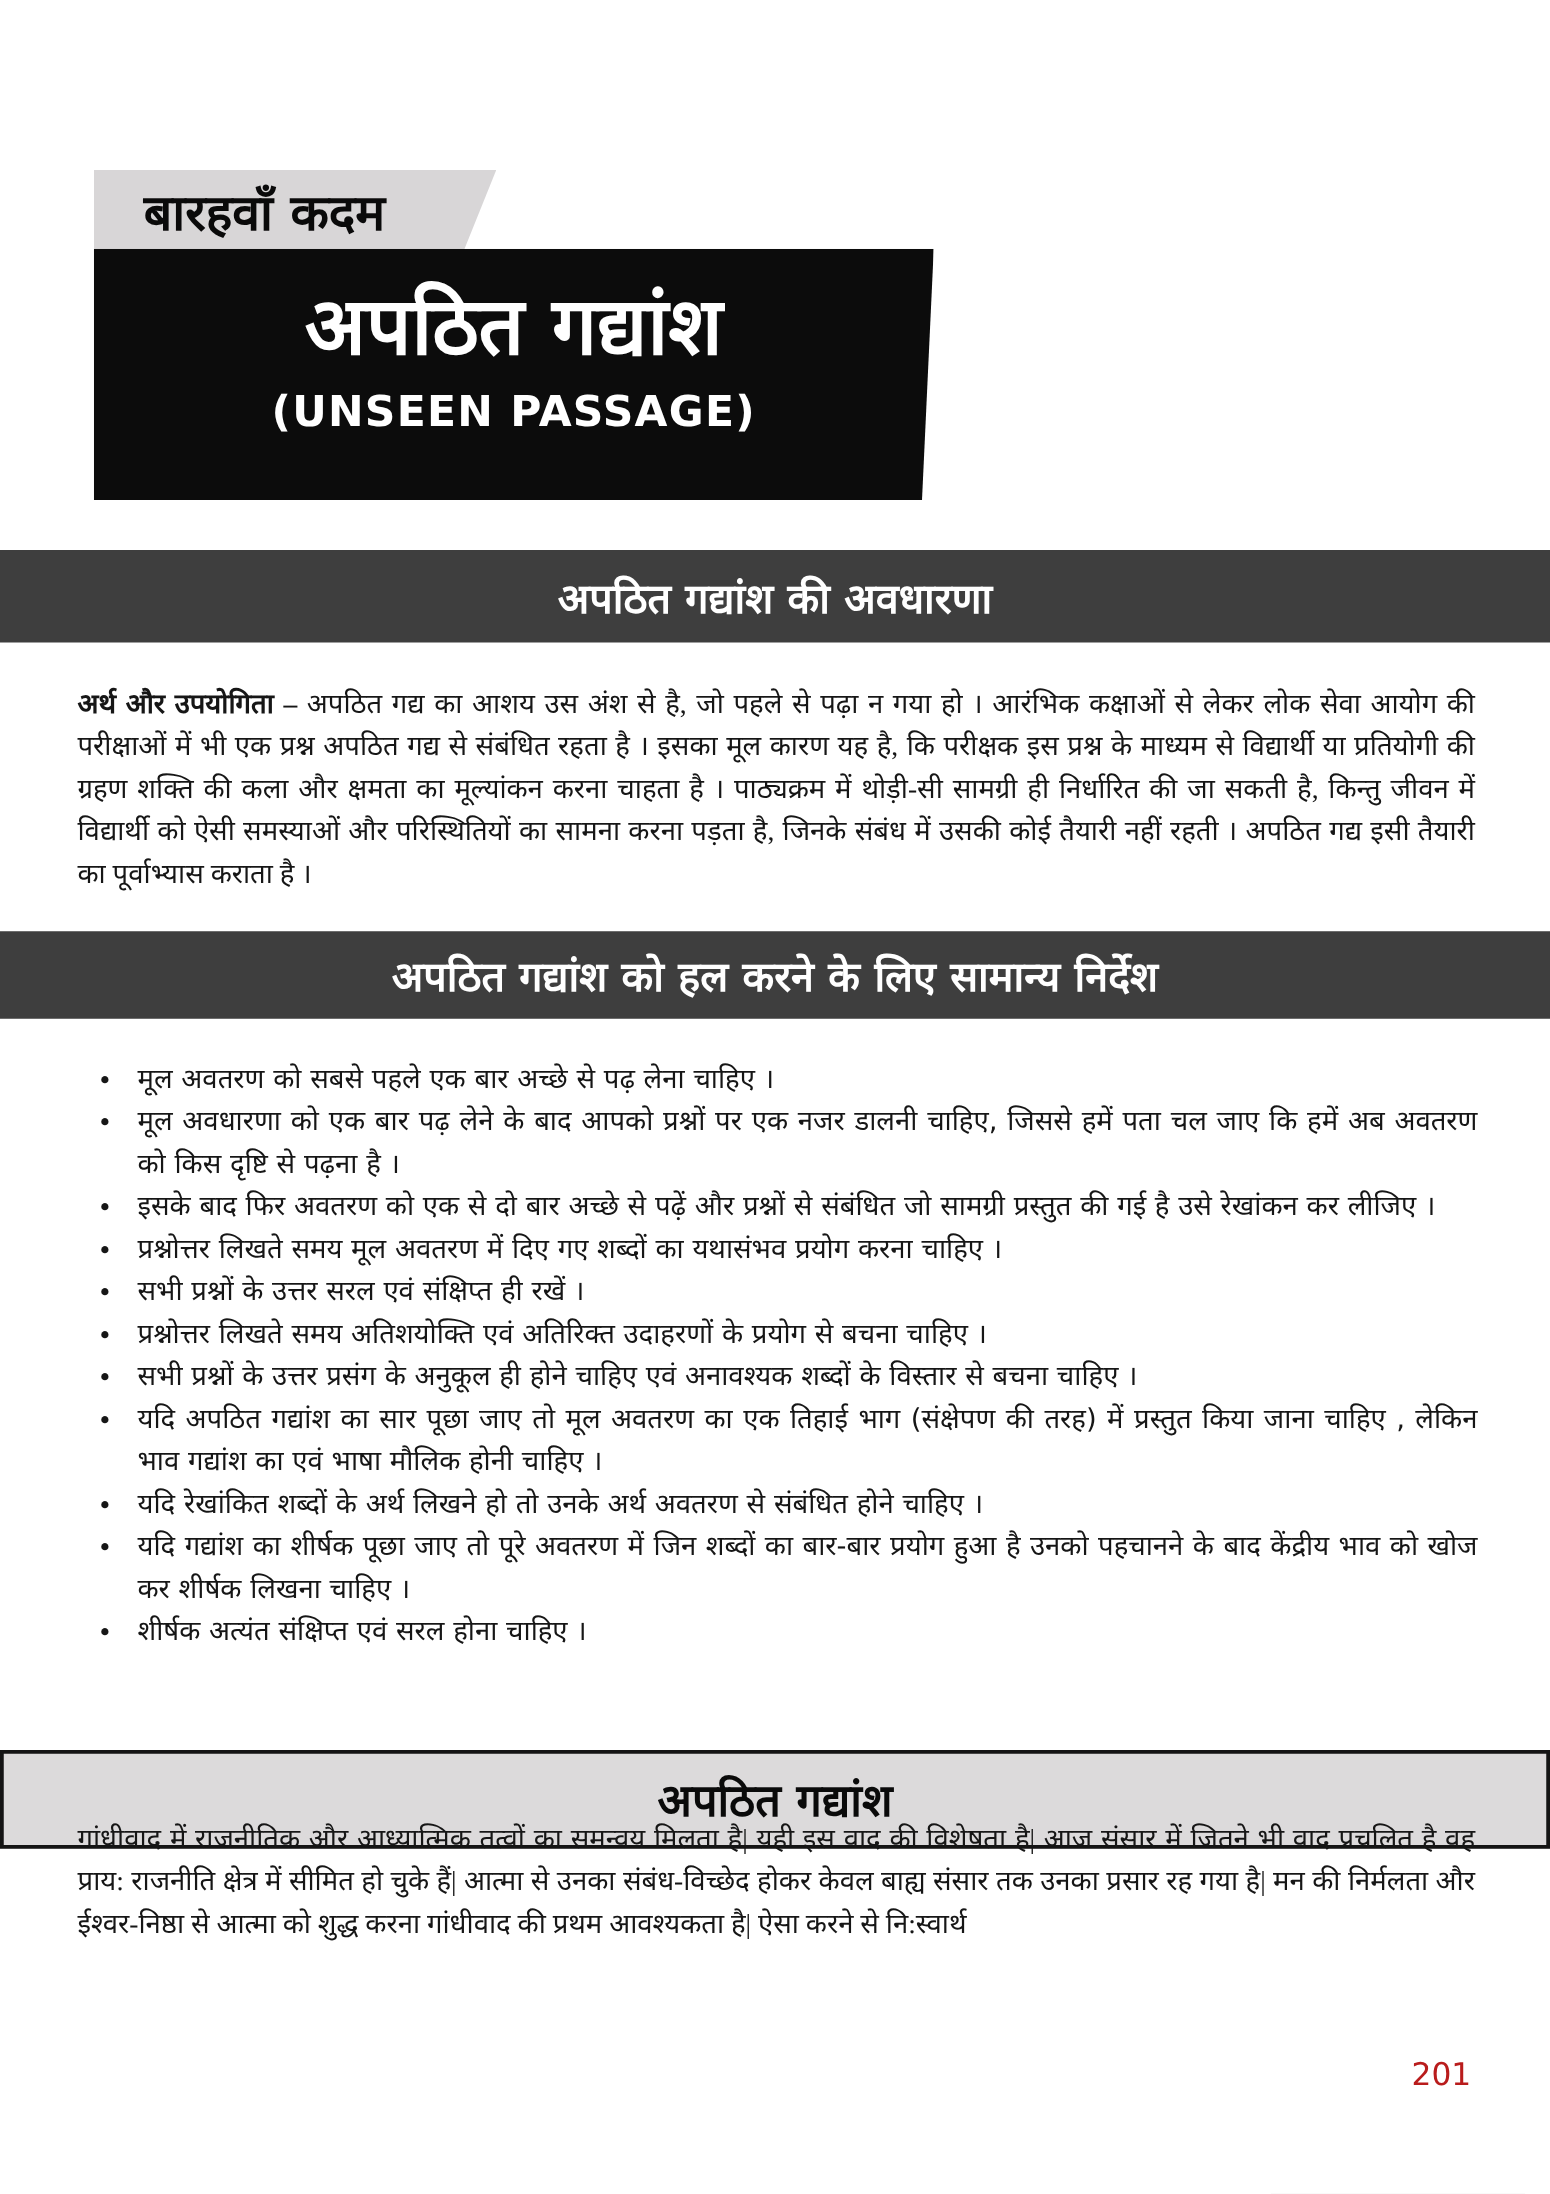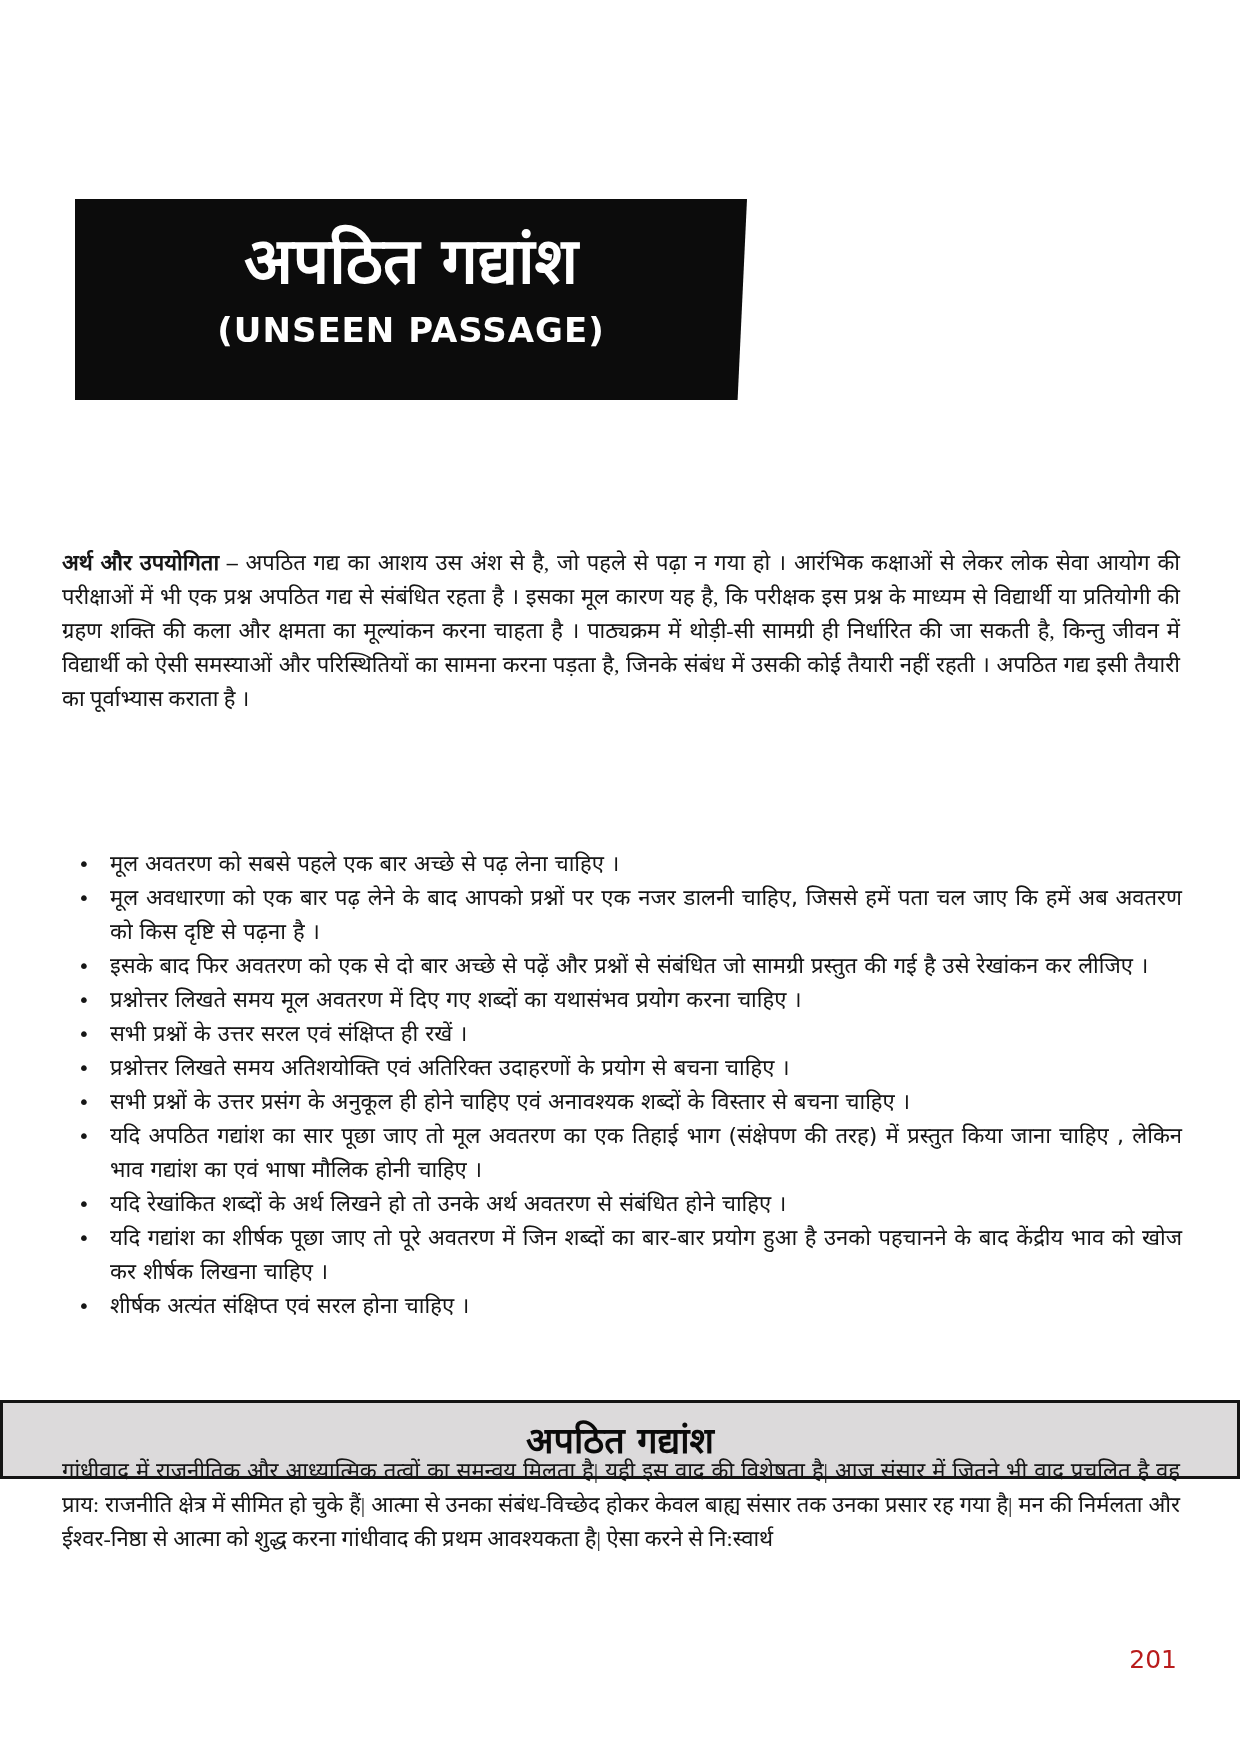--- a/index.html
+++ b/index.html
@@ -70,30 +70,39 @@
   .page-number {
     position:absolute; right:63px; top:1645px;
     font-size:25px; color:#b91c1c;
   }
 </style>
 </head>
 <body>
 
 <div class="page">
 
+  <div class="step-badge">
+    <span>बारहवाँ कदम</span>
+  </div>
 
   <div class="chapter-banner">
     <div class="chapter-title">अपठित गद्यांश</div>
     <div class="chapter-subtitle">(UNSEEN PASSAGE)</div>
   </div>
 
+  <div class="section-bar bar-concept">
+    <span>अपठित गद्यांश की अवधारणा</span>
+  </div>
 
   <p class="body-para para-concept"><span class="lead-bold">अर्थ और उपयोगिता –</span>
     <span>अपठित गद्य का आशय उस अंश से है, जो पहले से पढ़ा न गया हो । आरंभिक कक्षाओं से लेकर लोक सेवा आयोग की परीक्षाओं में भी एक प्रश्न अपठित गद्य से संबंधित रहता है । इसका मूल कारण यह है, कि परीक्षक इस प्रश्न के माध्यम से विद्यार्थी या प्रतियोगी की ग्रहण शक्ति की कला और क्षमता का मूल्यांकन करना चाहता है । पाठ्यक्रम में थोड़ी-सी सामग्री ही निर्धारित की जा सकती है, किन्तु जीवन में विद्यार्थी को ऐसी समस्याओं और परिस्थितियों का सामना करना पड़ता है, जिनके संबंध में उसकी कोई तैयारी नहीं रहती । अपठित गद्य इसी तैयारी का पूर्वाभ्यास कराता है ।</span></p>
 
+  <div class="section-bar bar-instructions">
+    <span>अपठित गद्यांश को हल करने के लिए सामान्य निर्देश</span>
+  </div>
 
   <div class="bullet-list">
     <div class="bullet-item">
       <span class="bullet-dot">•</span>
       <span class="bullet-text">मूल अवतरण को सबसे पहले एक बार अच्छे से पढ़ लेना चाहिए ।</span>
     </div>
     <div class="bullet-item">
       <span class="bullet-dot">•</span>
       <span class="bullet-text">मूल अवधारणा को एक बार पढ़ लेने के बाद आपको प्रश्नों पर एक नजर डालनी चाहिए, जिससे हमें पता चल जाए कि हमें अब अवतरण को किस दृष्टि से पढ़ना है ।</span>
     </div>

